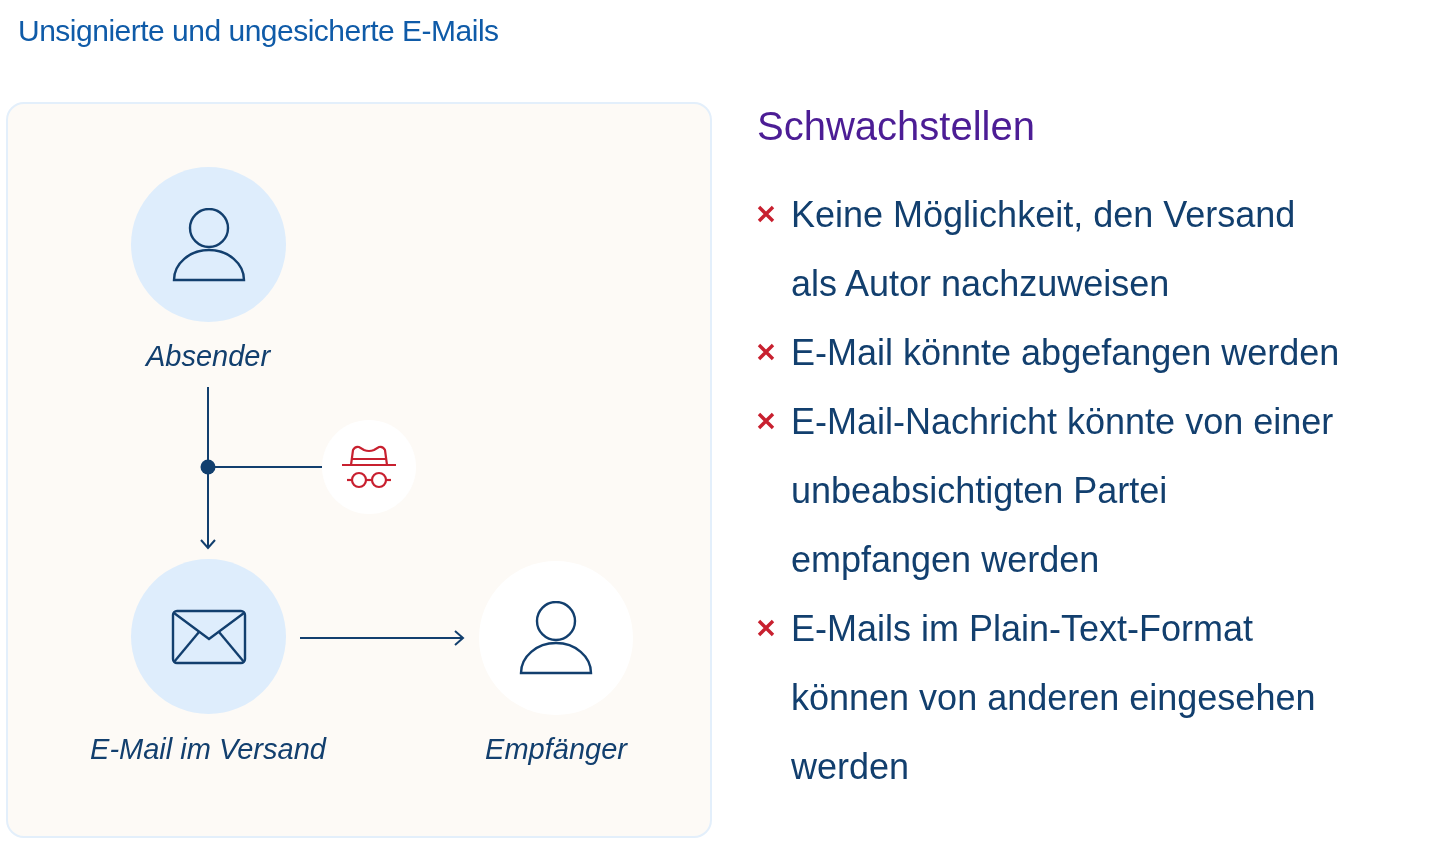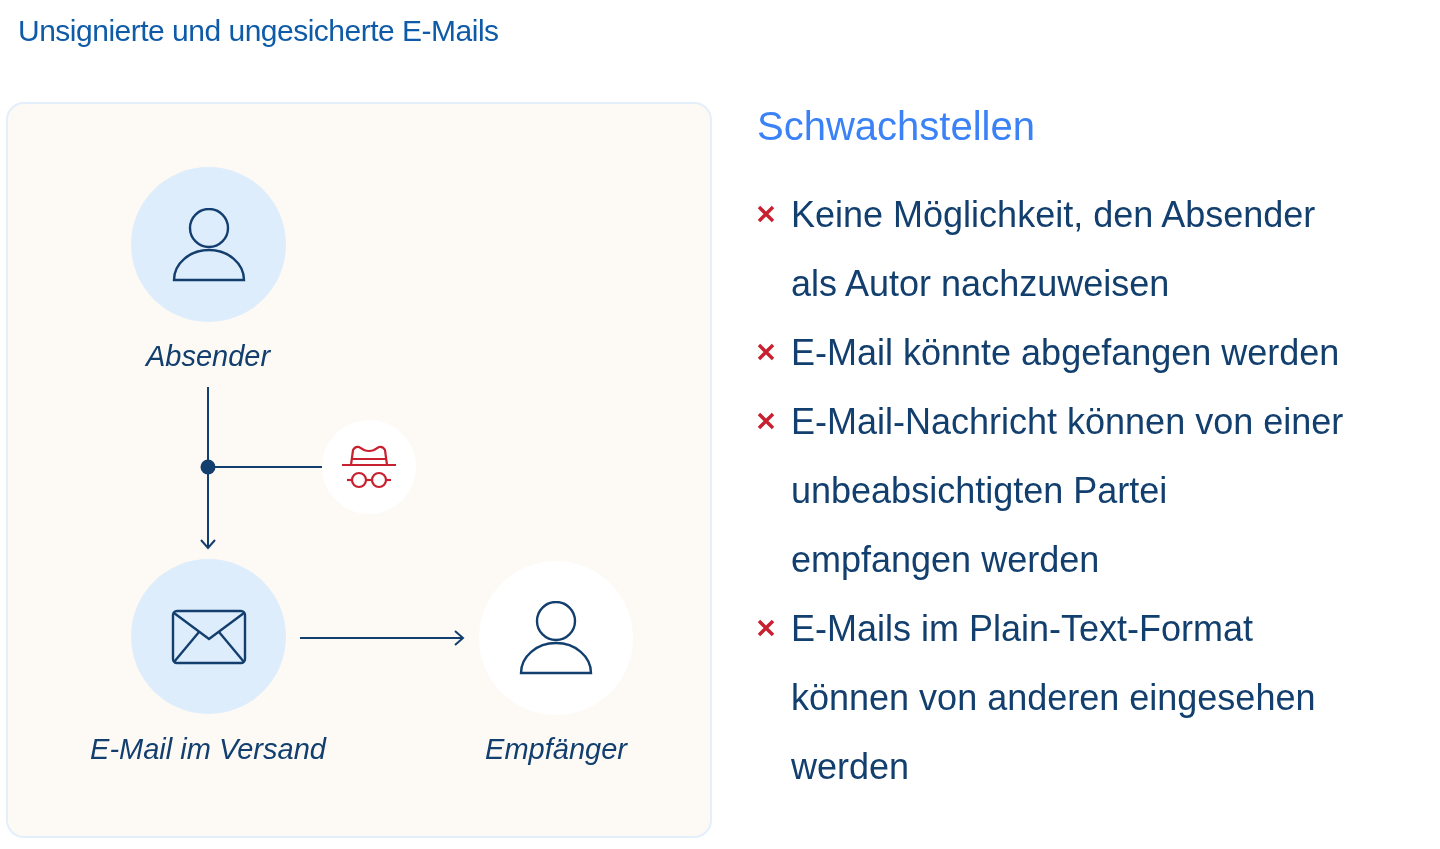--- a/index.html
+++ b/index.html
@@ -7,21 +7,21 @@
          font-family:"Liberation Sans", sans-serif; color:#123f6e; }
   .title { position:absolute; left:18px; top:14px; font-size:30px; color:#0f5ba8;
            letter-spacing:-0.5px; white-space:nowrap; }
   .panel { position:absolute; left:6px; top:102px; width:706px; height:736px;
            background:#fdfaf6; border:2px solid #e3effb; border-radius:18px; box-sizing:border-box; }
   .circle { position:absolute; border-radius:50%; display:flex; align-items:center; justify-content:center; }
   .c-blue { background:#deedfc; }
   .c-white { background:#ffffff; }
   .label { position:absolute; font-size:29px; color:#123f6e; white-space:nowrap; transform:translateX(-50%);font-style:italic; }
   .diagram-svg { position:absolute; left:0; top:0; }
-  .side-heading { position:absolute; left:757px; top:104px; font-size:40px; color:#3b82f6; white-space:nowrap; }
+  .side-heading { position:absolute; left:757px; top:104px; font-size:40px; color:#4c1d95; white-space:nowrap; }
   .list { position:absolute; left:756px; top:180px; width:680px; margin:0; padding:0; list-style:none; }
   .item { position:relative; padding-left:35px; font-size:36px; line-height:69px; color:#123f6e; }
   .xmark { position:absolute; left:0; top:24px; width:20px; height:20px; }
   .line { display:block; white-space:nowrap; }
 </style>
 </head>
 <body>
 
 <div class="title">Unsignierte und ungesicherte E-Mails</div>
 
@@ -75,34 +75,34 @@
 </div>
 <div class="label" style="left:556px;top:733px;text-align:center;">Empfänger</div>
 
 <div class="side-heading">Schwachstellen</div>
 
 <ul class="list">
   <li class="item">
     <svg class="xmark" viewBox="0 0 20 20">
         <path d="M3 3 L17 17 M17 3 L3 17" stroke="#c8202f" stroke-width="3.4"></path>
       </svg>
-    <span class="line">Keine Möglichkeit, den Absender</span>
+    <span class="line">Keine Möglichkeit, den Versand</span>
     <span class="line">als Autor nachzuweisen</span>
   </li>
   <li class="item">
     <svg class="xmark" viewBox="0 0 20 20">
         <path d="M3 3 L17 17 M17 3 L3 17" stroke="#c8202f" stroke-width="3.4"></path>
       </svg>
     <span class="line">E-Mail könnte abgefangen werden</span>
   </li>
   <li class="item">
     <svg class="xmark" viewBox="0 0 20 20">
         <path d="M3 3 L17 17 M17 3 L3 17" stroke="#c8202f" stroke-width="3.4"></path>
       </svg>
-    <span class="line">E-Mail-Nachricht können von einer</span>
+    <span class="line">E-Mail-Nachricht könnte von einer</span>
     <span class="line">unbeabsichtigten Partei</span>
     <span class="line">empfangen werden</span>
   </li>
   <li class="item">
     <svg class="xmark" viewBox="0 0 20 20">
         <path d="M3 3 L17 17 M17 3 L3 17" stroke="#c8202f" stroke-width="3.4"></path>
       </svg>
     <span class="line">E-Mails im Plain-Text-Format</span>
     <span class="line">können von anderen eingesehen</span>
     <span class="line">werden</span>

